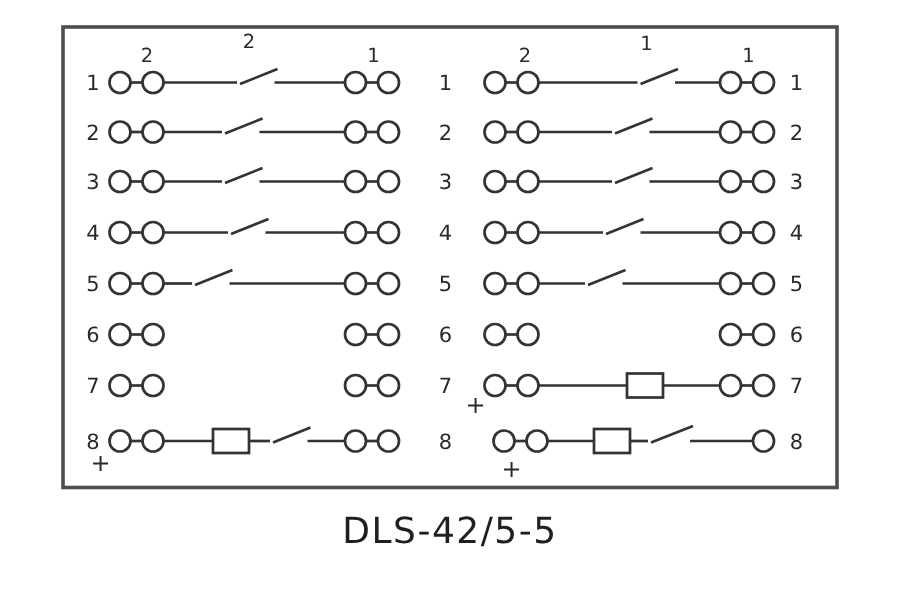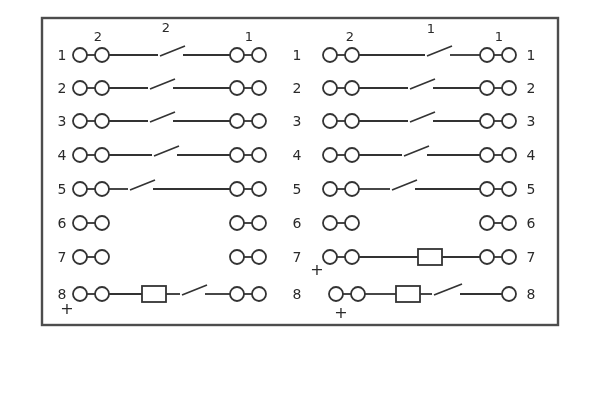--- a/index.html
+++ b/index.html
@@ -202,13 +202,14 @@
       <text x="98" y="41" font-size="13" fill="#2a2a2a" text-anchor="middle" font-family="&quot;DejaVu Sans&quot;, sans-serif">2</text>
       <text x="166" y="32" font-size="13" fill="#2a2a2a" text-anchor="middle" font-family="&quot;DejaVu Sans&quot;, sans-serif">2</text>
       <text x="249" y="41" font-size="13" fill="#2a2a2a" text-anchor="middle" font-family="&quot;DejaVu Sans&quot;, sans-serif">1</text>
       <text x="350" y="41" font-size="13" fill="#2a2a2a" text-anchor="middle" font-family="&quot;DejaVu Sans&quot;, sans-serif">2</text>
       <text x="431" y="33" font-size="13" fill="#2a2a2a" text-anchor="middle" font-family="&quot;DejaVu Sans&quot;, sans-serif">1</text>
       <text x="499" y="41" font-size="13" fill="#2a2a2a" text-anchor="middle" font-family="&quot;DejaVu Sans&quot;, sans-serif">1</text>
       <text x="67" y="314" font-size="16" fill="#2a2a2a" text-anchor="middle" font-family="&quot;DejaVu Sans&quot;, sans-serif">+</text>
       <text x="317" y="275" font-size="16" fill="#2a2a2a" text-anchor="middle" font-family="&quot;DejaVu Sans&quot;, sans-serif">+</text>
       <text x="341" y="318" font-size="16" fill="#2a2a2a" text-anchor="middle" font-family="&quot;DejaVu Sans&quot;, sans-serif">+</text>
     </svg>
+  <div class="diagram-title">DLS-42/5-5</div>
 </div>
 
 </body></html>

